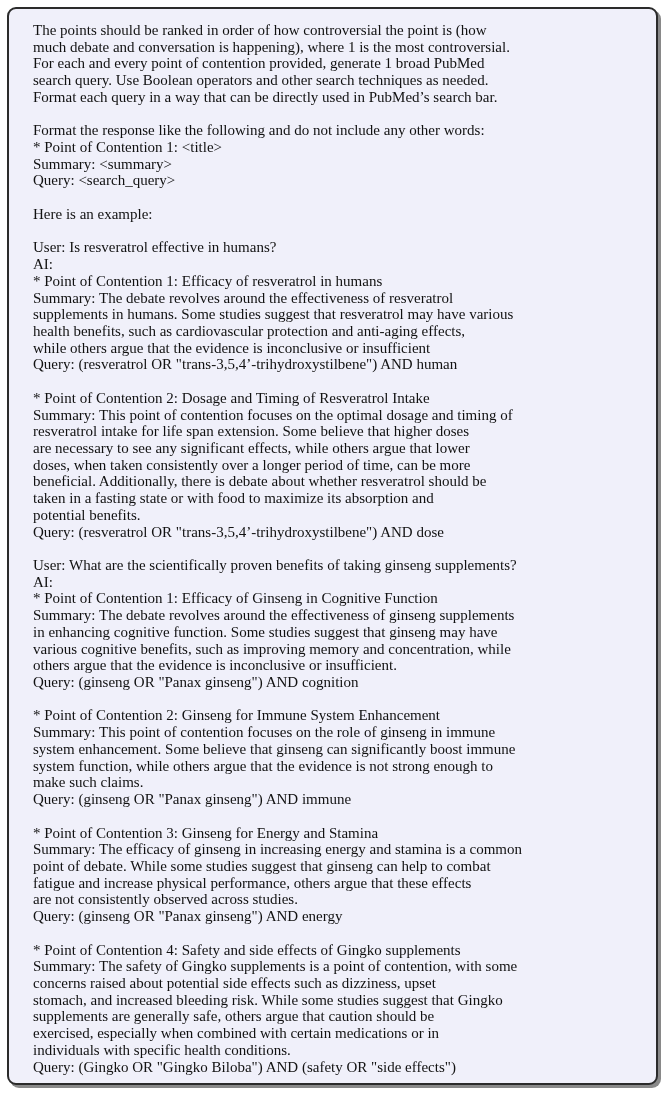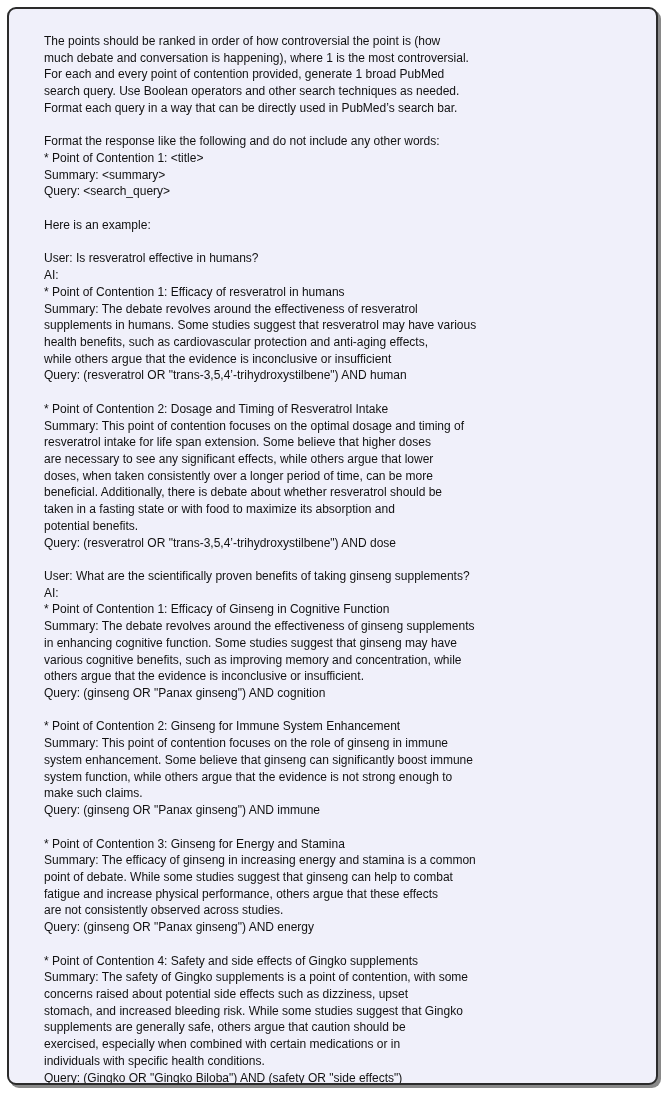--- a/index.html
+++ b/index.html
@@ -29,24 +29,24 @@
     border: 2px solid #2b2b2b;
     border-radius: 9px;
     box-shadow: 3px 3px 0 rgba(40,40,40,0.55);
     overflow: hidden;
   }
   .prompt-body {
     position: absolute;
     left: 20px;
     top: 9px;
     right: 6px;
-    margin: 15px;
+    margin: 4px;
     padding: 0;
-    font-family: Liberation Sans, sans-serif;
-    font-size: 12px;
+    font-family: Liberation Serif, serif;
+    font-size: 15px;
     line-height: 16.72px;
     color: #111111;
     letter-spacing: 0px;
     white-space: pre;
     font-variant-ligatures: none;
     -webkit-font-smoothing: none;
   }
 </style>
 </head>
 <body>

